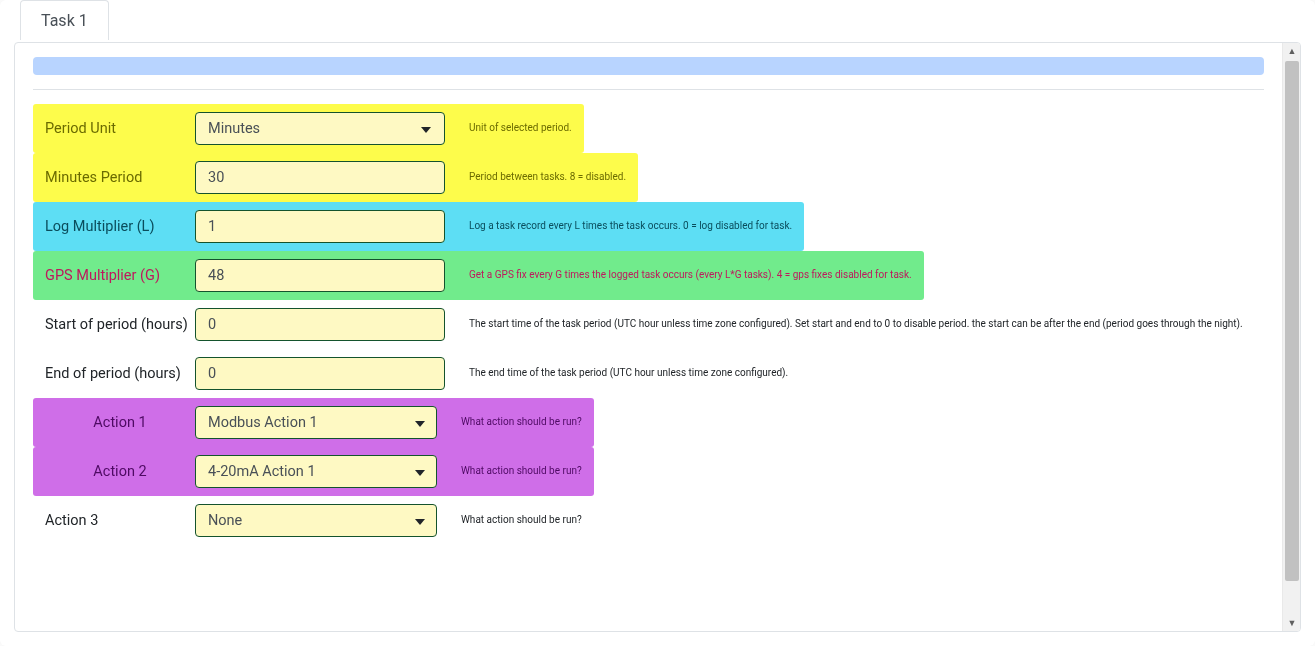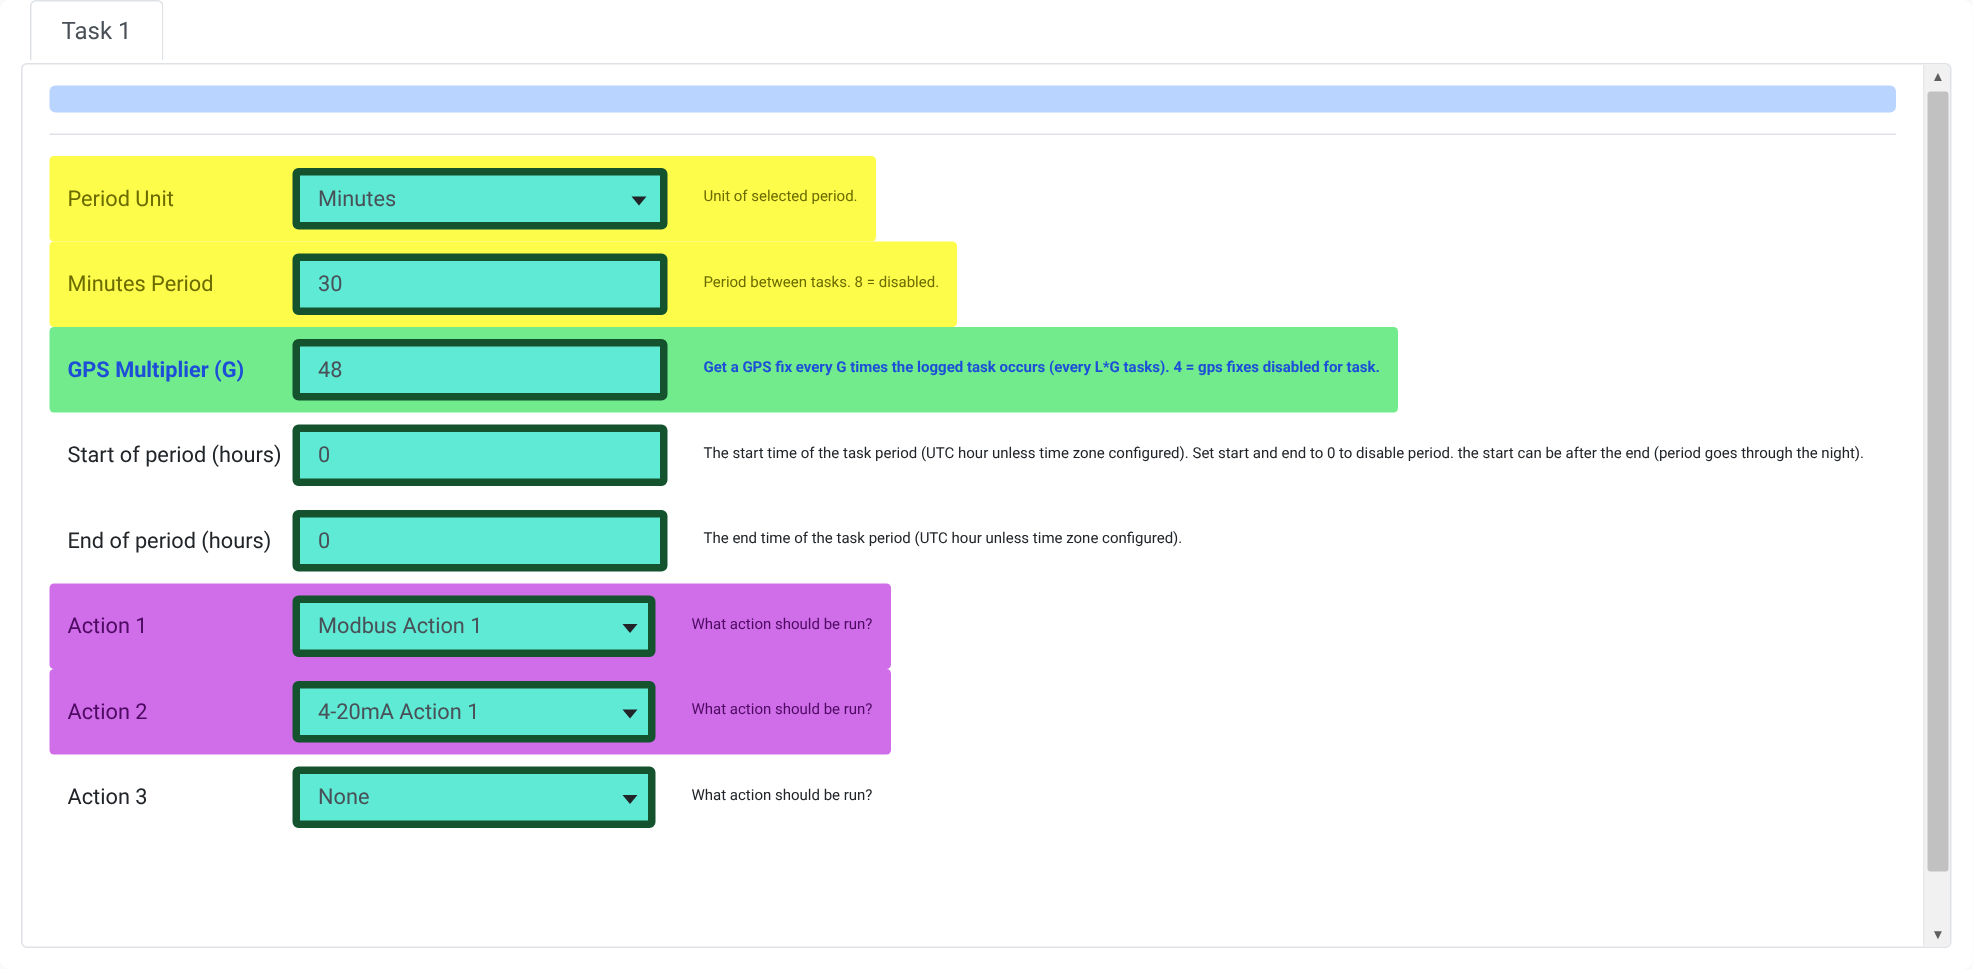--- a/index.html
+++ b/index.html
@@ -91,22 +91,22 @@
   .desc {
     font-size: 10px;
     line-height: 1.45;
     flex: 1;
   }
   .form-control, .form-select {
     width: 100%;
     padding: 7px 12px;
     font-size: 14.5px;
     color: #495057;
-    background: #5eead4;
-    border: 5px solid #14532d;
+    background: #fef9c3;
+    border: 1px solid #14532d;
     border-radius: 4px;
     appearance: none;
     -webkit-appearance: none;
     font-family: inherit;
   }
   .select-wrap {
     position: relative;
   }
   .select-wrap::after {
     content: "";
@@ -121,25 +121,25 @@
     pointer-events: none;
   }
   .select-wrap.narrow::after {
     right: 12px;
   }
   .bg-yellow { background: #fdfc4b; }
   .bg-yellow .label, .bg-yellow .desc { color: #6b6b00; }
   .bg-cyan { background: #5ddef4; }
   .bg-cyan .label, .bg-cyan .desc { color: #0a4d5c; }
   .bg-green { background: #71eb8c; }
-  .bg-green .label, .bg-green .desc { color: #1d4ed8; font-weight: bold; }
+  .bg-green .label, .bg-green .desc { color: #be185d; }
   .bg-orange { background: #f5b878; }
   .bg-orange .label, .bg-orange .desc { color: #7a3c00; }
   .bg-purple { background: #cf6ee8; }
-  .bg-purple .label, .bg-purple .desc { color: #4e0a63; }
+  .bg-purple .label, .bg-purple .desc { color: #4e0a63; text-align: center; }
   .bg-none .label, .bg-none .desc { color: #212529; }
 
   
   .fake-scrollbar {
     position: absolute;
     top: 0; right: 0; bottom: 0;
     width: 18px;
     background: #f1f1f1;
     border-left: 1px solid #e9e9e9;
   }
@@ -193,20 +193,27 @@
       </div>
 
       <div class="row bg-yellow">
         <div class="label">Minutes Period</div>
         <div class="control">
           <input class="form-control" value="30" style="">
         </div>
         <div class="desc">Period between tasks. 8 = disabled.</div>
       </div>
 
+      <div class="row bg-cyan">
+        <div class="label">Log Multiplier (L)</div>
+        <div class="control">
+          <input class="form-control" value="1" style="">
+        </div>
+        <div class="desc">Log a task record every L times the task occurs. 0 = log disabled for task.</div>
+      </div>
 
       <div class="row bg-green">
         <div class="label">GPS Multiplier (G)</div>
         <div class="control">
           <input class="form-control" value="48" style="">
         </div>
         <div class="desc">Get a GPS fix every G times the logged task occurs (every L*G tasks). 4 = gps fixes disabled for task.</div>
       </div>
 
 

